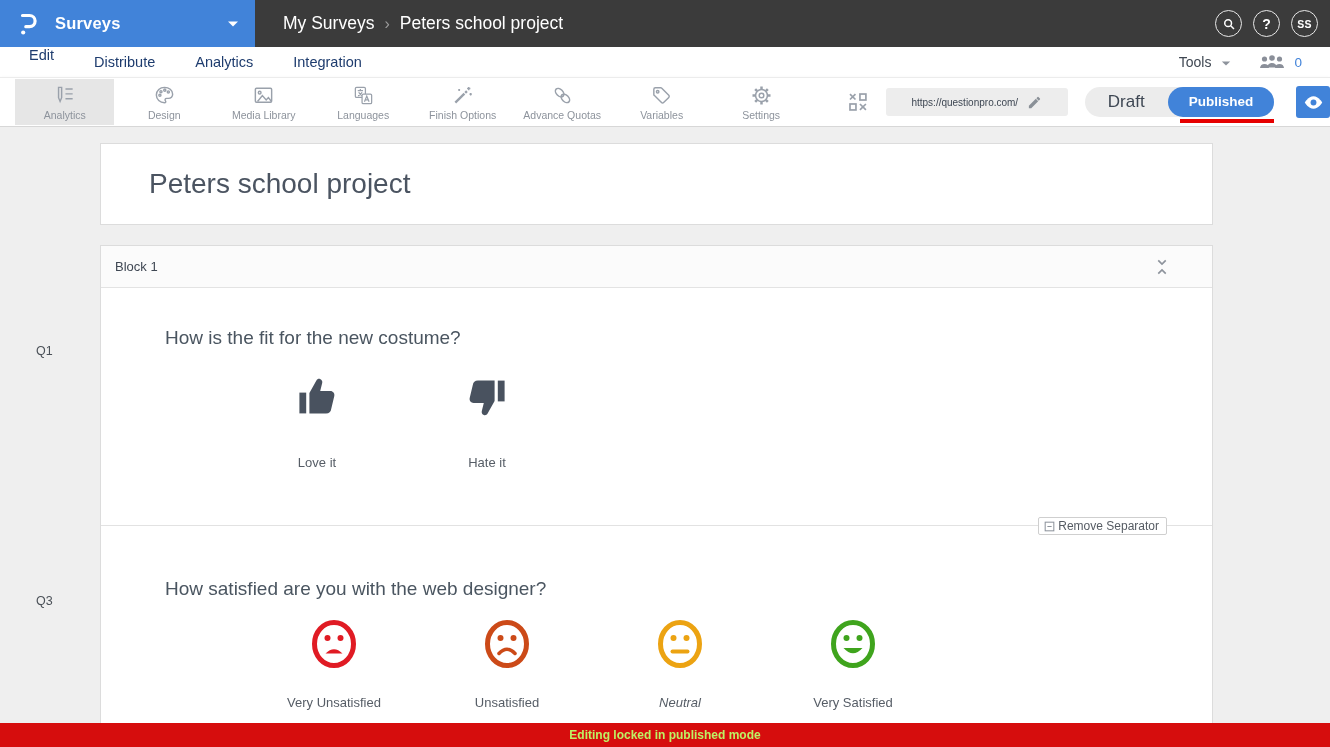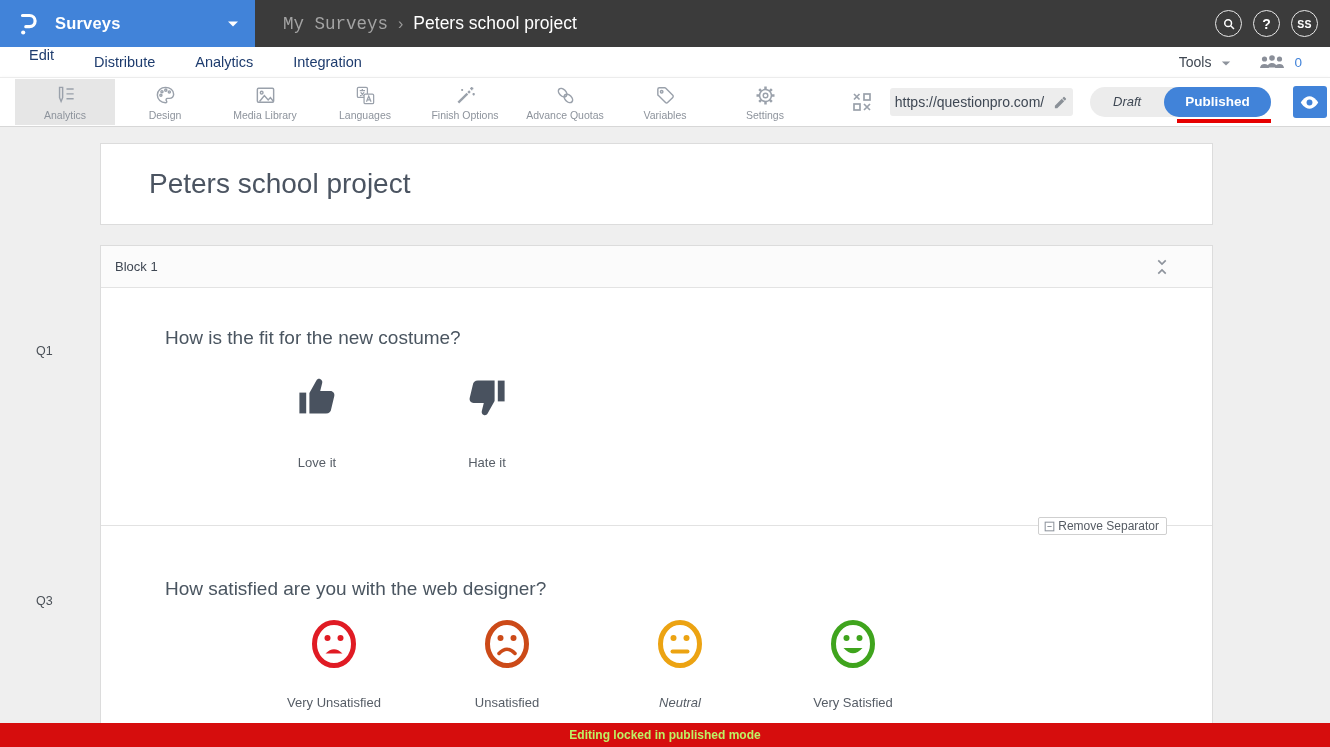--- a/index.html
+++ b/index.html
@@ -6,21 +6,21 @@
   html,body { width:1330px; height:747px; overflow:hidden;
     font-family:"Liberation Sans", sans-serif; background:#efefef; }
 
   
   .topbar { height:47px; background:#3b3b3b; display:flex; align-items:stretch; }
   .brand { width:255px; background:#4183d9; display:flex; align-items:center; padding:12px 16px; cursor:pointer; }
   .brand .logo { width:24px; height:26px; }
   .brand .name { color:#fff; font-size:16.5px; font-weight:bold; margin-left:15px; letter-spacing:.2px; }
   .brand .caret { margin-left:auto; color:#fff; font-size:11px; }
   .crumbs { display:flex; align-items:center; margin-left:28px; font-size:17.5px; }
-  .crumbs .parent { color:#a3a3a3; cursor:pointer;font-family:Liberation Mono, monospace; }
+  .crumbs .parent { color:#ffffff; cursor:pointer; }
   .crumbs .sep { color:#9a9a9a; margin:0 10px; font-size:16px; }
   .crumbs .current { color:#ffffff; }
   .top-icons { margin-left:auto; display:flex; align-items:center; gap:11px; padding-right:12px; }
   .circle-btn { width:27px; height:27px; border-radius:50%; border:1.5px solid #e8e8e8;
     display:flex; align-items:center; justify-content:center; color:#fff; cursor:pointer;
     font-size:14px; font-weight:bold; }
   .circle-btn.avatar { font-size:10.5px; letter-spacing:.3px; }
 
   
   .navrow { height:30px; background:#fff; display:flex; align-items:center; padding:0 28px 0 28px; }
@@ -36,24 +36,24 @@
   .toolbar { height:50px; background:#fff; border-top:1px solid #ececec; border-bottom:1px solid #d7d7d7;
     box-shadow:0 1px 3px rgba(0,0,0,.08); display:flex; align-items:center; padding-left:15px; position:relative; }
   .tool { width:100px; height:46px; display:flex; flex-direction:column; align-items:center;
     justify-content:center; gap:2px; color:#9aa1ab; cursor:pointer; }
   .tool.active { background:#e6e6e6; }
   .tool svg { width:23px; height:23px; flex:none; }
   .tool .tlabel { font-size:10.5px; color:#8d939c; white-space:nowrap; }
   .qr-btn { width:22px; height:22px; color:#9aa1ab; margin-left:36px; cursor:pointer; }
   .urlbox { margin-left:17px; width:183px; height:28px; background:#ededed; border-radius:3px;
     display:flex; align-items:center; justify-content:center; gap:9px; cursor:pointer; }
-  .urlbox .url { font-size:14px; color:#3e4753; }
+  .urlbox .url { font-size:10px; color:#3e4753; }
   .urlbox .pencil { width:15px; height:15px; color:#8a9097; }
   .status { margin-left:17px; height:30px; background:#ececec; border-radius:15px; display:flex; position:relative; }
-  .status .draft { padding:0 23px; line-height:30px; font-size:13px; color:#3e4753; cursor:pointer;font-style:italic; }
+  .status .draft { padding:0 23px; line-height:30px; font-size:17px; color:#3e4753; cursor:pointer; }
   .status .published { background:#4183d9; border-radius:15px; padding:0 21px; line-height:30px;
     font-size:13.5px; font-weight:bold; color:#fff; cursor:pointer; }
   .pub-underline { position:absolute; right:0; bottom:-6px; width:94px; height:4px; background:#e60000; }
   .eye-btn { margin-left:22px; width:34px; height:32px; background:#4183d9; border-radius:3px;
     display:flex; align-items:center; justify-content:center; cursor:pointer; }
   .eye-btn svg { width:19px; height:13px; }
 
   
   .main { position:absolute; top:127px; left:0; right:0; bottom:24px; background:#efefef; overflow:hidden; }
   .gutter-label { position:absolute; left:36px; font-size:12.5px; color:#4b5158; }

